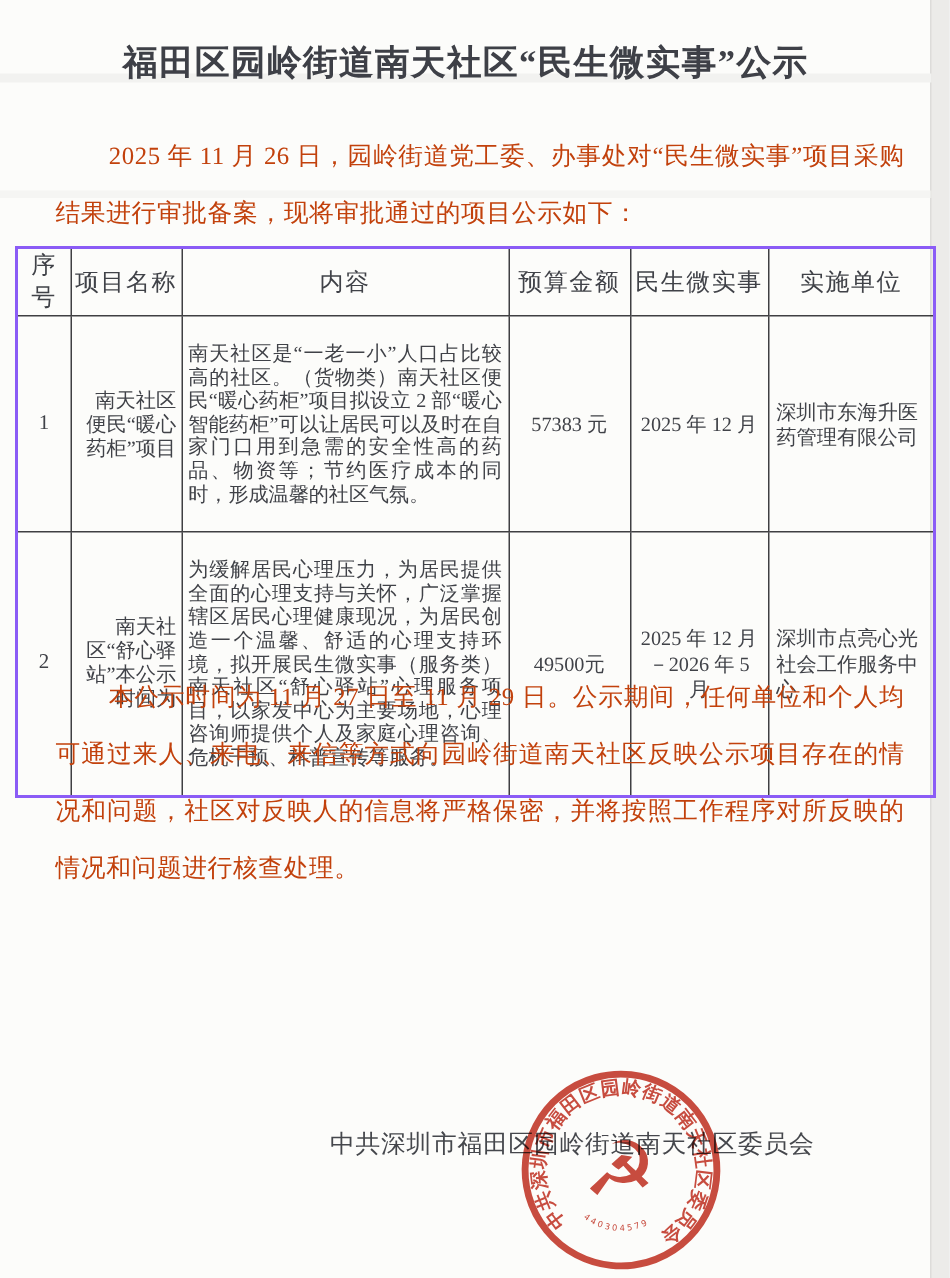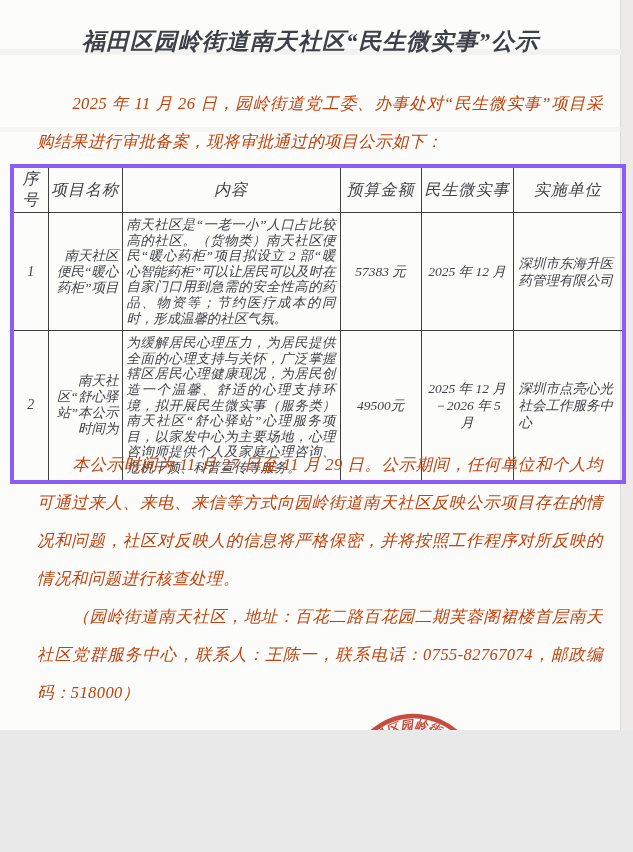--- a/index.html
+++ b/index.html
@@ -1,21 +1,20 @@
 <!DOCTYPE html>
 <html><head>
 <meta charset="utf-8">
 <style>
   html,body{margin:0;padding:0;background:#e9e9e9;}
   .page{
-    position:relative;width:633px;height:730px;margin:0 auto;
+    position:relative;width:633px;height:852px;margin:0 auto;
     background:#fcfcfa;overflow:hidden;
     font-family:"Liberation Serif","DejaVu Serif",serif;
     color:#43454a;
-    font-style:italic;
   }
   
   .scan-edge{position:absolute;top:0;right:0;width:12px;height:852px;background:#ecebe9;border-left:1px solid #dddcda;}
   .scan-band{position:absolute;left:0;right:12px;background:#f2f2f0;}
   .band1{top:49px;height:6px;}
   .band2{top:127px;height:5px;opacity:.7;}
   .doc-title{
     position:absolute;top:26px;left:0;right:12px;text-align:center;
     font-size:23px;font-weight:bold;letter-spacing:1px;color:#3e4047;
   }
@@ -28,25 +27,25 @@
   .p-notice{top:446px;}
   .p-contact{top:598px;}
   table.notice-table{
     position:absolute;top:164px;left:10px;width:612px;
     border-collapse:collapse;table-layout:fixed;
   }
   .notice-table th,.notice-table td{
     border:1px solid #3f3f42;vertical-align:middle;
     font-weight:normal;color:#404248;
   }
-  .notice-table{border:4px solid #8b5cf6;}
+  .notice-table{border:2px solid #8b5cf6;}
   .notice-table th{font-size:16px;height:36px;text-align:center;letter-spacing:1px;}
   .cell-no{text-align:center;font-size:14px;}
   .cell-name{font-size:13.5px;line-height:16px;padding:2px 3px;text-align:right;}
-  .cell-content{font-size:13.4px;line-height:15.6px;padding:4px 4px;text-align:justify;}
+  .cell-content{font-size:13.4px;line-height:15.6px;padding:17px 4px;text-align:justify;}
   .cell-budget,.cell-schedule{text-align:center;font-size:13.5px;line-height:17px;padding:0 4px;}
   .cell-unit{font-size:13.5px;line-height:17px;padding:2px 5px;text-align:left;}
   .row-1 td{height:96px;}
   .row-2 td{height:128px;}
   .footer-sign{
     position:absolute;top:752px;left:150px;width:463px;text-align:center;
     font-size:16.5px;letter-spacing:.5px;color:#45474c;
   }
   .footer-date{
     position:absolute;top:789px;left:150px;width:463px;text-align:center;
@@ -110,21 +109,20 @@
         <td class="cell-content">为缓解居民心理压力，为居民提供全面的心理支持与关怀，广泛掌握辖区居民心理健康现况，为居民创造一个温馨、舒适的心理支持环境，拟开展民生微实事（服务类）南天社区“舒心驿站”心理服务项目，以家发中心为主要场地，心理咨询师提供个人及家庭心理咨询、危机干预、科普宣传等服务。</td>
         <td class="cell-budget">49500元</td>
         <td class="cell-schedule">2025 年 12 月－2026 年 5 月</td>
         <td class="cell-unit">深圳市点亮心光社会工作服务中心</td>
       </tr>
     </tbody>
   </table>
 
   <div class="para p-notice">本公示时间为 11 月 27 日至 11 月 29 日。公示期间，任何单位和个人均可通过来人、来电、来信等方式向园岭街道南天社区反映公示项目存在的情况和问题，社区对反映人的信息将严格保密，并将按照工作程序对所反映的情况和问题进行核查处理。</div>
 
-  <div class="para p-contact">（园岭街道南天社区，地址：百花二路百花园二期芙蓉阁裙楼首层南天社区党群服务中心，联系人：王陈一，联系电话：0755-82767074，邮政编码：518000）</div>
 
   <div class="footer-sign">中共深圳市福田区园岭街道南天社区委员会</div>
 
   <svg class="seal" viewBox="0 0 134 134">
     <circle class="ring" cx="67" cy="67" r="63"></circle>
     <defs>
       <path id="sealTextPath" d="M 34.9 105.3 A 50 50 0 1 1 99.1 105.3"></path>
       <path id="sealCodePath" d="M 44.1 99.8 A 40 40 0 0 0 89.9 99.8"></path>
     </defs>
     <text class="ring-text">

